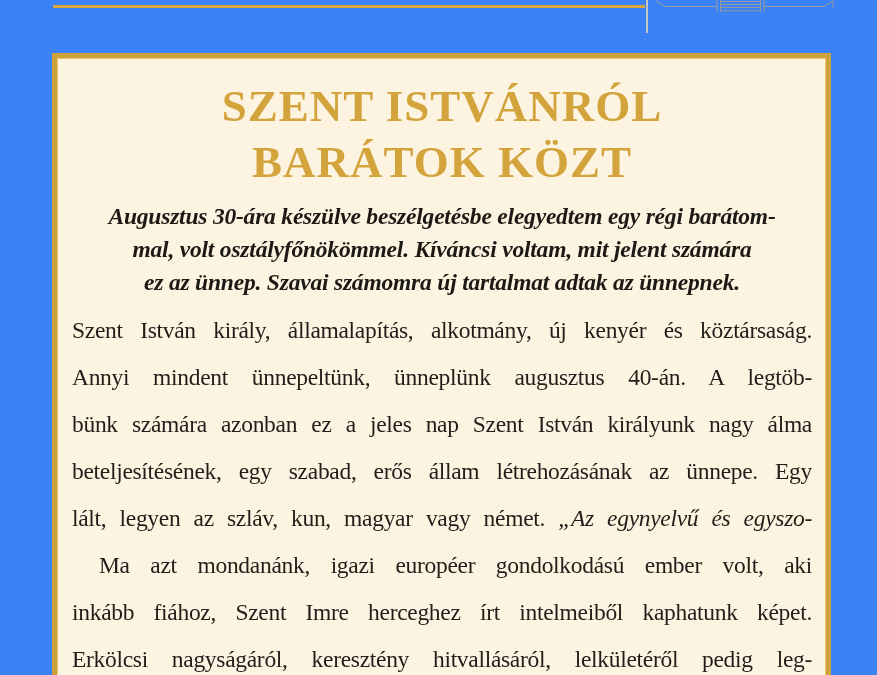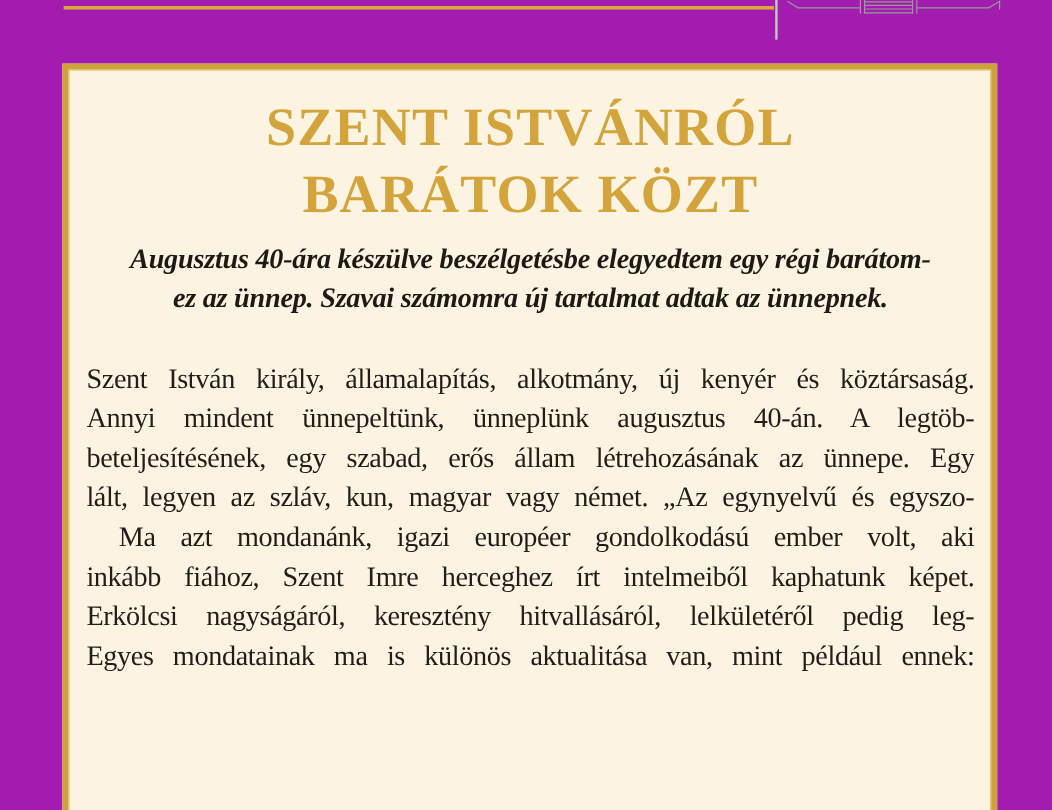--- a/index.html
+++ b/index.html
@@ -1,20 +1,20 @@
 <!DOCTYPE html>
 <html><head>
 <meta charset="utf-8">
 <style>
   html, body { margin: 0; padding: 0; }
   .page {
     position: relative;
     width: 877px;
     height: 675px;
-    background: #a21caf;
+    background: #3b82f6;
     overflow: hidden;
     font-family: "Liberation Serif", "DejaVu Serif", serif;
   }
 
   
   .top-rule {
     position: absolute;
     left: 53px; top: 5px;
     width: 592px; height: 3px;
     background: #d7a83e;
@@ -68,24 +68,24 @@
 
   .body-text {
     position: absolute;
     left: 15px; top: 242px; width: 740px;
     color: #211e1a;
     font-size: 23.5px;
     line-height: 33px;
     letter-spacing: -0.3px;
     overflow: hidden;
   }
-  .bline { white-space: nowrap; }
+  .bline { white-space: nowrap; margin-top: 14px; }
   .bline.just { text-align: justify; text-align-last: justify; white-space: normal; }
   .bline.ind { padding-left: 27px; }
-  .bline .it { }
+  .bline .it { font-style: italic; }
 </style>
 </head>
 <body>
 
 <div class="page">
 
   <div class="top-rule"></div>
   <div class="masthead-divider"></div>
 
   <svg class="sword-art" viewBox="0 0 178 13" xmlns="http://www.w3.org/2000/svg">
@@ -99,27 +99,29 @@
 
   <div class="frame">
     <div class="frame-inner">
 
       <div class="title">
         <div>SZENT ISTVÁNRÓL</div>
         <div>BARÁTOK KÖZT</div>
       </div>
 
       <div class="lede">
-        <div>Augusztus 40-ára készülve beszélgetésbe elegyedtem egy régi barátom-</div>
+        <div>Augusztus 30-ára készülve beszélgetésbe elegyedtem egy régi barátom-</div>
+        <div>mal, volt osztályfőnökömmel. Kíváncsi voltam, mit jelent számára</div>
         <div>ez az ünnep. Szavai számomra új tartalmat adtak az ünnepnek.</div>
       </div>
 
       <div class="body-text">
           <div class="bline just"><span>Szent István király, államalapítás, alkotmány, új kenyér és köztársaság.</span></div>
           <div class="bline just"><span>Annyi mindent ünnepeltünk, ünneplünk augusztus 40-án. A legtöb-</span></div>
+          <div class="bline just"><span>bünk számára azonban ez a jeles nap Szent István királyunk nagy álma</span></div>
           <div class="bline just"><span>beteljesítésének, egy szabad, erős állam létrehozásának az ünnepe. Egy</span></div>
           <div class="bline just"><span>lált, legyen az szláv, kun, magyar vagy német. </span><span class="it">„Az egynyelvű és egyszo-</span></div>
           <div class="bline just ind"><span>Ma azt mondanánk, igazi européer gondolkodású ember volt, aki</span></div>
           <div class="bline just"><span>inkább fiához, Szent Imre herceghez írt intelmeiből kaphatunk képet.</span></div>
           <div class="bline just"><span>Erkölcsi nagyságáról, keresztény hitvallásáról, lelkületéről pedig leg-</span></div>
           <div class="bline just"><span>Egyes mondatainak ma is különös aktualitása van, mint például ennek:</span></div>
         </div>
 
     </div>
   </div>

